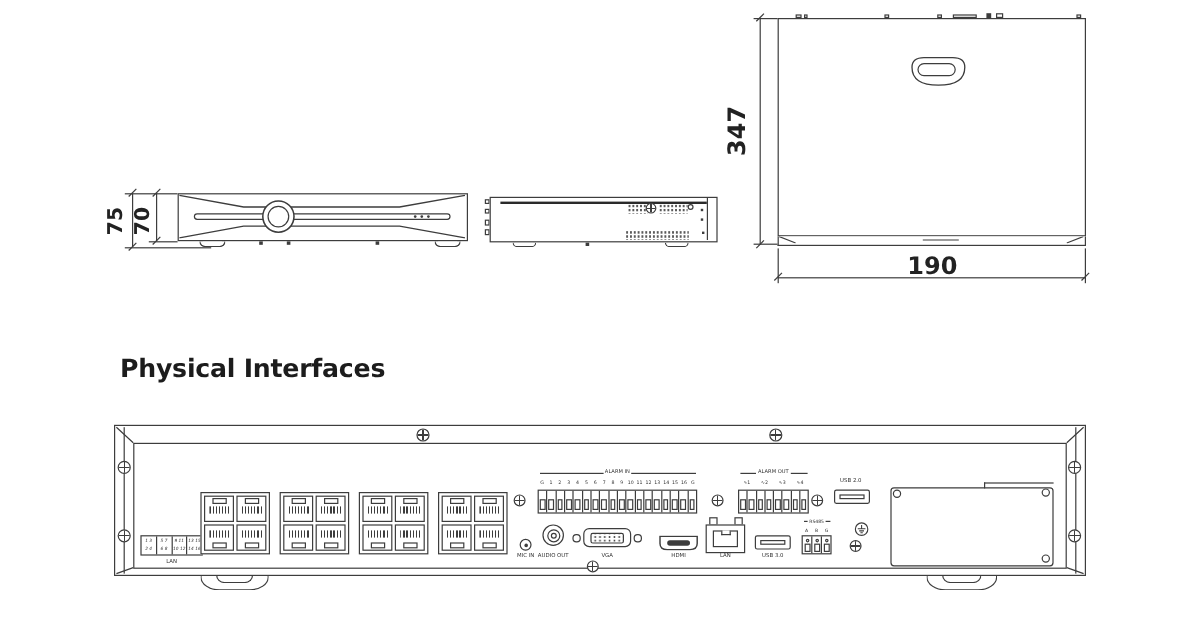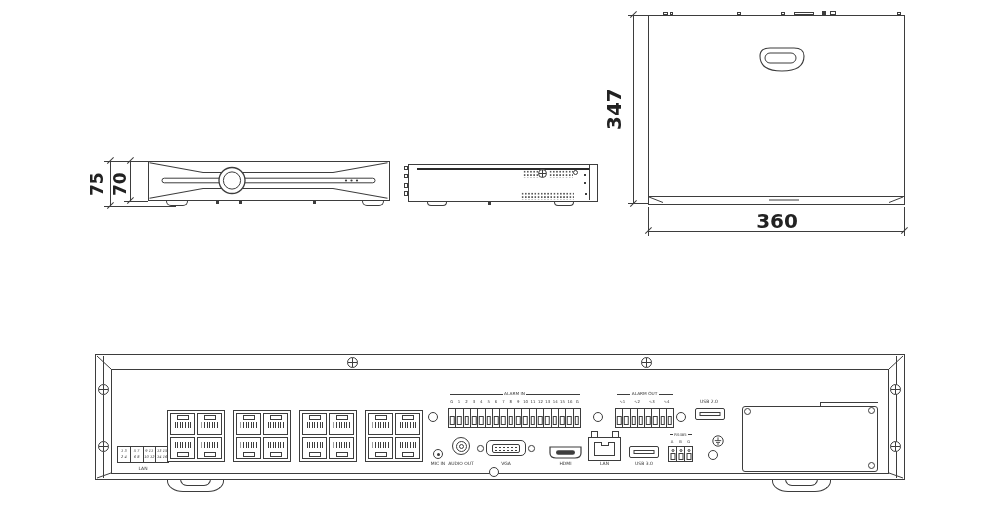--- a/index.html
+++ b/index.html
@@ -158,23 +158,24 @@
     <div class="hl" style="left:628px;top:203px;width:20px"></div>
     <div class="tick" style="left:629px;top:14px"></div>
     <div class="tick" style="left:629px;top:203px"></div>
     <div class="vtext dim" style="left:603px;top:78px;width:22px;height:62px;font-size:20px">347</div>
 
     <div class="vl" style="left:648px;top:207px;height:29px"></div>
     <div class="vl" style="left:904px;top:207px;height:29px"></div>
     <div class="hl" style="left:648px;top:231px;width:257px"></div>
     <div class="tick" style="left:644px;top:230px"></div>
     <div class="tick" style="left:900px;top:230px"></div>
-    <div class="a dim" style="left:738px;top:209px;width:78px;text-align:center;font-size:20px">360</div>
+    <div class="a dim" style="left:738px;top:209px;width:78px;text-align:center;font-size:20px">190</div>
   </div>
 
+  <div class="heading" style="left:100px;top:295px">Physical Interfaces</div>
 
   <div class="layer">
     <div class="bigfoot" style="left:167px;top:479px;width:57px;height:13px">
         <i></i>
       </div>
     <div class="bigfoot" style="left:772px;top:479px;width:59px;height:13px">
         <i></i>
       </div>
 
     <div class="bd15" style="left:95px;top:354px;width:810px;height:126px"></div>

